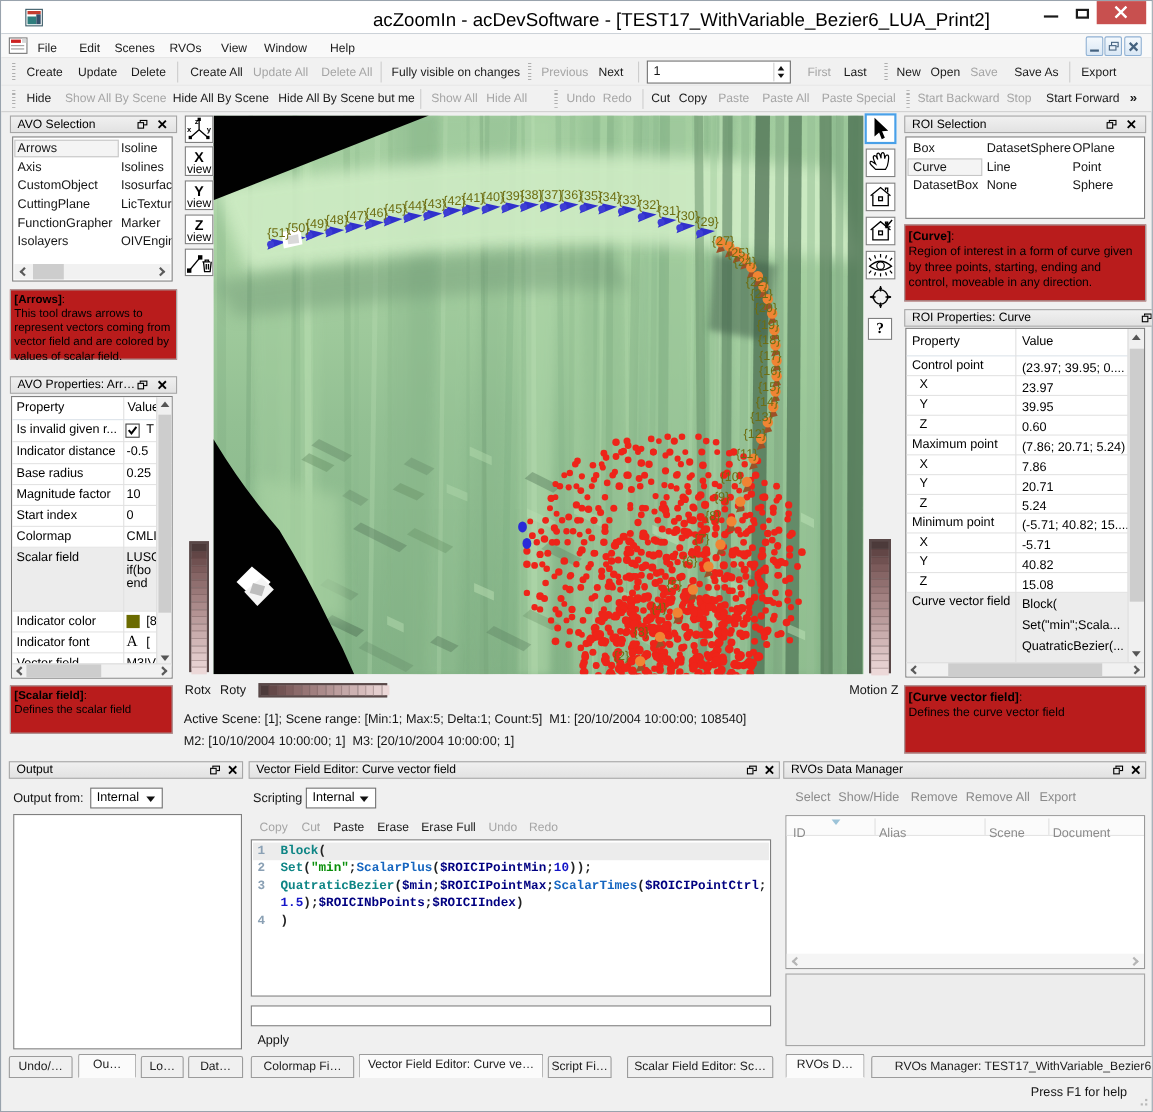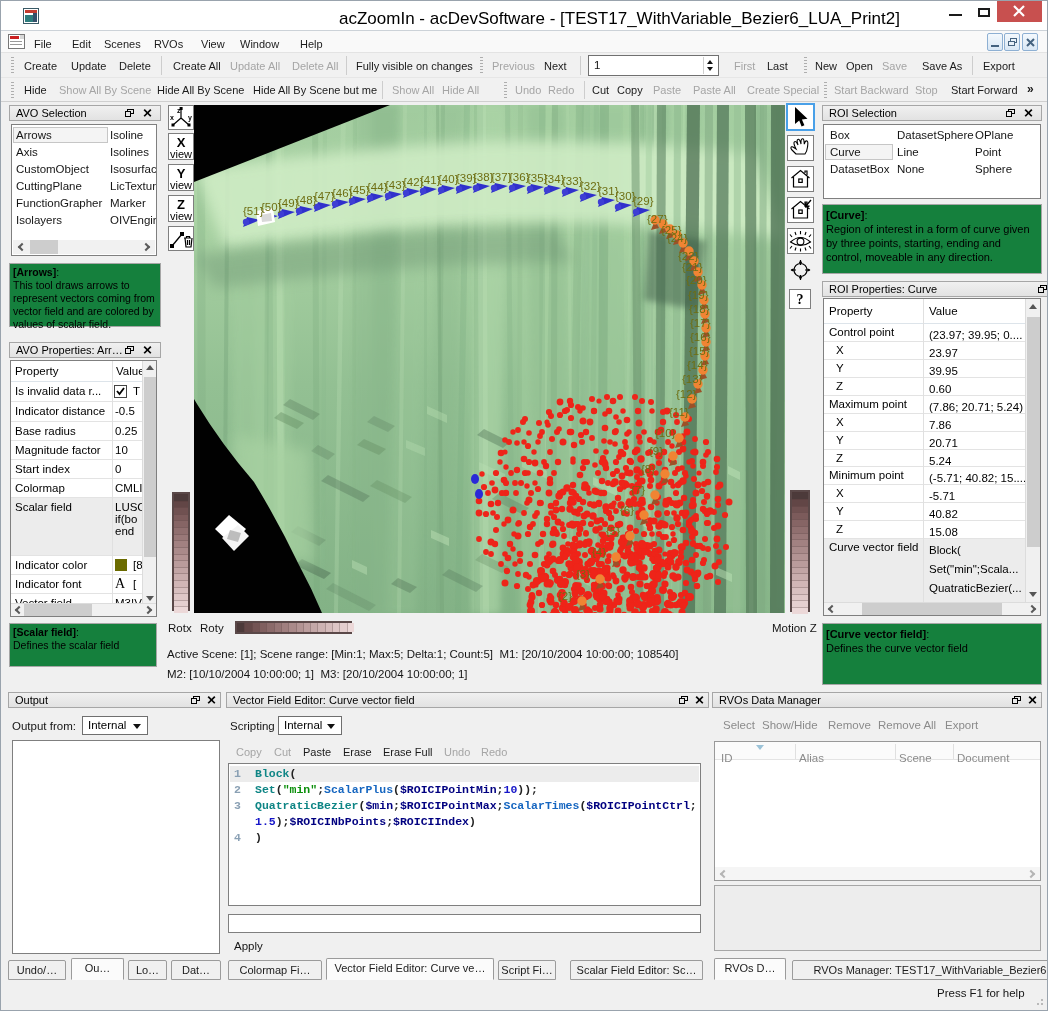--- a/index.html
+++ b/index.html
@@ -5,21 +5,21 @@
 body{background:#f0f0f0;position:relative;overflow:hidden;border:1px solid #99a3ad}
 .ab{position:absolute}
 .tb{position:absolute;font-size:11px;color:#1b1b1b;white-space:nowrap}
 .t13{position:absolute;font-size:11.5px;color:#151515;white-space:nowrap}
 .dis{color:#a5a5a5}
 .gr7{color:#8b8b8b}
 .sep{position:absolute;width:1px;background:#cdcdcd}
 .grip{position:absolute;width:3px;background-image:repeating-linear-gradient(to bottom,#aeaeae 0,#aeaeae 1px,transparent 1px,transparent 3px);}
 .hdr{position:absolute;height:16px;background:linear-gradient(#f0f0f0,#e2e2e2);border:1px solid #a6a6a6;font-size:11px;color:#000;padding-left:6px;line-height:14px;white-space:nowrap}
 .box{position:absolute;background:#fff;border:1px solid #7f7f7f;overflow:hidden}
-.dbox{position:absolute;background:#15803d;border:1px solid #a6a6a6;font-size:10.5px;color:#000;padding:2px 3px;line-height:13px}
+.dbox{position:absolute;background:#b91c1c;border:1px solid #a6a6a6;font-size:10.5px;color:#000;padding:2px 3px;line-height:13px}
 .combo{position:absolute;background:#fff;border:1px solid #6f6f6f;font-size:11.5px;padding-left:5px;line-height:16px}
 .carr{position:absolute;width:0;height:0;border-left:4px solid transparent;border-right:4px solid transparent;border-top:5px solid #111}
 .fico{position:absolute;width:9px;height:8px}
 .fico i{position:absolute;border:1px solid #000;background:#e9e9e9}
 .fico .a{left:2px;top:0;width:7px;height:5px}
 .fico .b{left:0;top:2px;width:6px;height:6px}
 .xico{position:absolute;width:9px;height:9px}
 .xico::before,.xico::after{content:"";position:absolute;left:-1px;top:4px;width:11px;height:2px;background:#000}
 .xico::before{transform:rotate(45deg)}
 .xico::after{transform:rotate(-45deg)}
@@ -121,21 +121,21 @@
 <span class="tb dis" style="left:391px;top:83px">Show All</span>
 <span class="tb dis" style="left:441px;top:83px">Hide All</span>
 <div class="grip" style="left:503px;top:81px;height:16px"></div>
 <span class="tb dis" style="left:514px;top:83px">Undo</span>
 <span class="tb dis" style="left:547px;top:83px">Redo</span>
 <div class="sep" style="left:583px;top:80px;height:18px"></div>
 <span class="tb" style="left:591px;top:83px">Cut</span>
 <span class="tb" style="left:616px;top:83px">Copy</span>
 <span class="tb dis" style="left:652px;top:83px">Paste</span>
 <span class="tb dis" style="left:692px;top:83px">Paste All</span>
-<span class="tb dis" style="left:746px;top:83px">Create Special</span>
+<span class="tb dis" style="left:746px;top:83px">Paste Special</span>
 <div class="grip" style="left:823px;top:81px;height:16px"></div>
 <span class="tb dis" style="left:833px;top:83px">Start Backward</span>
 <span class="tb dis" style="left:914px;top:83px">Stop</span>
 <span class="tb" style="left:950px;top:83px">Start Forward</span>
 <span class="tb" style="left:1026px;top:81px;font-weight:bold;font-size:12px">»</span>
 
 <div class="hdr" style="left:8px;top:104px;width:152px">AVO Selection
   <div class="fico" style="right:26px;top:3px">
       <i class="a"></i>
       <i class="b"></i>
@@ -170,21 +170,21 @@
       <i class="b"></i>
     </div>
   <div class="xico" style="right:8px;top:2px;transform:scale(.85)"></div>
 </div>
 <div class="box" style="left:9px;top:359px;width:147px;height:257px">
   <div class="row" style="top:0px;height:21px;border-bottom:1px solid #dde4ea">
       <span class="ab" style="left:4px;top:4px">Property</span>
       <span class="ab" style="left:105px;top:4px">Value</span>
     </div>
 <div class="row" style="top:21px;height:20px;">
-      <span class="ab" style="left:4px;top:3px">Is invalid data r...</span>
+      <span class="ab" style="left:4px;top:3px">Is invalid given r...</span>
       <span class="ab" style="left:103px;top:3px;width:13px;height:13px;background:#fff;border:1px solid #444">
         <svg width="11" height="11" viewBox="0 0 11 11" style="position:absolute;left:0;top:0">
           <path d="M2 5 L4.5 8 L9 2" stroke="#000" stroke-width="1.8" fill="none"></path>
         </svg>
       </span>
       <span class="ab" style="left:122px;top:3px">T</span>
     </div>
 <div class="row" style="top:41px;height:20px;">
       <span class="ab" style="left:4px;top:3px">Indicator distance</span>
       <span class="ab" style="left:104px;top:3px">-0.5</span>

